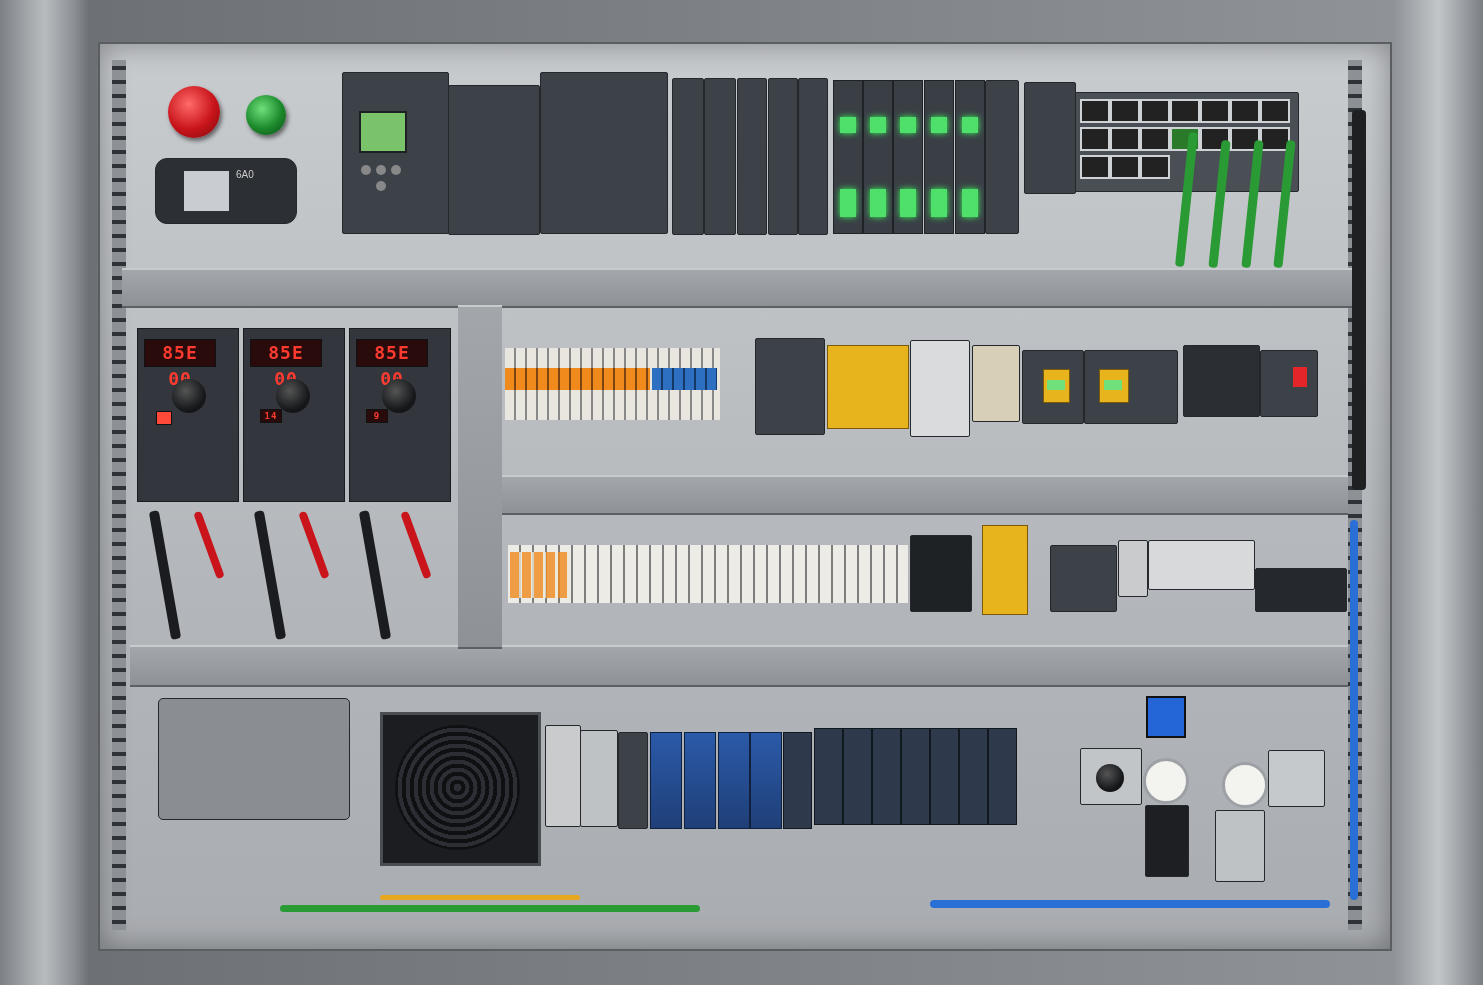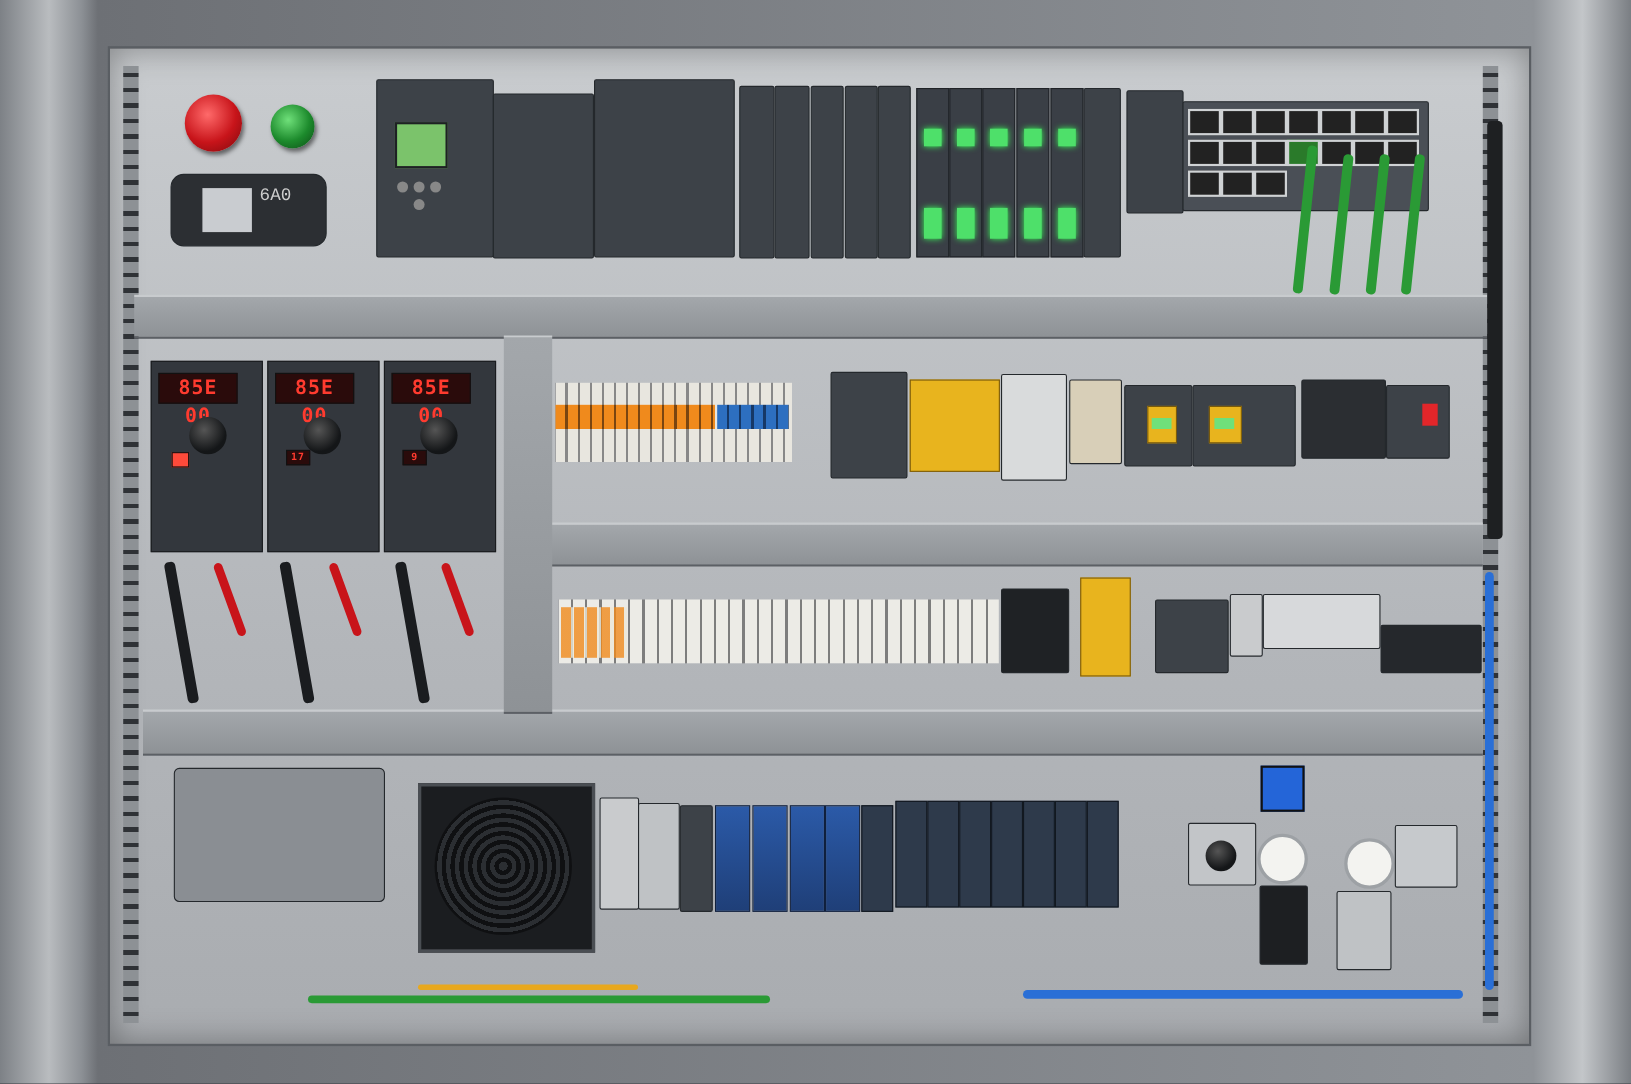--- a/index.html
+++ b/index.html
@@ -17,21 +17,21 @@
   .io{position:absolute;background:#3a3f46;border:1px solid #1f2226;}
   .io .led{position:absolute;left:6px;right:6px;background:#4ee06a;box-shadow:0 0 6px #39ff5a;}
   .wire{position:absolute;border-radius:4px;}
   .vfd{position:absolute;width:100px;height:172px;background:#33373d;border:1px solid #1a1c1f;}
   .fan{position:absolute;background:#1b1d20;border:3px solid #4a4e53;}
   .gauge{position:absolute;border-radius:50%;background:#f3f3f0;border:3px solid #9da1a5;}
   .blue-mod{position:absolute;width:30px;height:95px;background:linear-gradient(180deg,#2b5aa8,#1f3f78);border:1px solid #10203d;}
   .dark-mod{position:absolute;width:27px;height:95px;background:#2e3a4b;border:1px solid #121820;}
   .switch-port{position:absolute;width:26px;height:20px;background:#222;border:2px solid #cfd2d4;}
   .yellow-blk{position:absolute;background:#e8b41e;border:1px solid #7a5a0a;}
-  .meter-text{position:absolute;color:#333;font-size:16px;font-family:Liberation Mono, monospace;}
+  .meter-text{position:absolute;color:#333;font-size:10px;font-family:Liberation Sans, sans-serif;}
 </style>
 </head>
 <body>
 
 <div class="cabinet">
   <div class="backplate"></div>
 
   <div class="perf" style="left:112px;top:60px;height:870px;"></div>
   <div class="perf" style="left:1348px;top:60px;height:870px;"></div>
 
@@ -113,21 +113,21 @@
   <div class="wire" style="left:1352px;top:110px;width:14px;height:380px;background:#1e2022;"></div>
 
   <div class="vfd" style="left:137px;top:328px;">
     <div class="seg" style="left:6px;top:10px;width:70px;height:26px;">85E 00</div>
     <div class="knob" style="left:34px;top:50px;width:34px;height:34px;"></div>
     <div class="seg" style="left:18px;top:82px;width:14px;height:12px;font-size:9px;line-height:12px;background:#ff4a3a;"></div>
   </div>
   <div class="vfd" style="left:243px;top:328px;">
     <div class="seg" style="left:6px;top:10px;width:70px;height:26px;">85E 00</div>
     <div class="knob" style="left:32px;top:50px;width:34px;height:34px;"></div>
-    <div class="seg" style="left:16px;top:80px;width:20px;height:12px;font-size:9px;line-height:12px;">17</div>
+    <div class="seg" style="left:16px;top:80px;width:20px;height:12px;font-size:9px;line-height:12px;">14</div>
   </div>
   <div class="vfd" style="left:349px;top:328px;">
     <div class="seg" style="left:6px;top:10px;width:70px;height:26px;">85E 00</div>
     <div class="knob" style="left:32px;top:50px;width:34px;height:34px;"></div>
     <div class="seg" style="left:16px;top:80px;width:20px;height:12px;font-size:9px;line-height:12px;">9</div>
   </div>
 
   <div class="wire" style="left:205px;top:510px;width:8px;height:70px;background:#c8141a;transform:rotate(-20deg);"></div>
   <div class="wire" style="left:310px;top:510px;width:8px;height:70px;background:#c8141a;transform:rotate(-20deg);"></div>
   <div class="wire" style="left:412px;top:510px;width:8px;height:70px;background:#c8141a;transform:rotate(-20deg);"></div>

